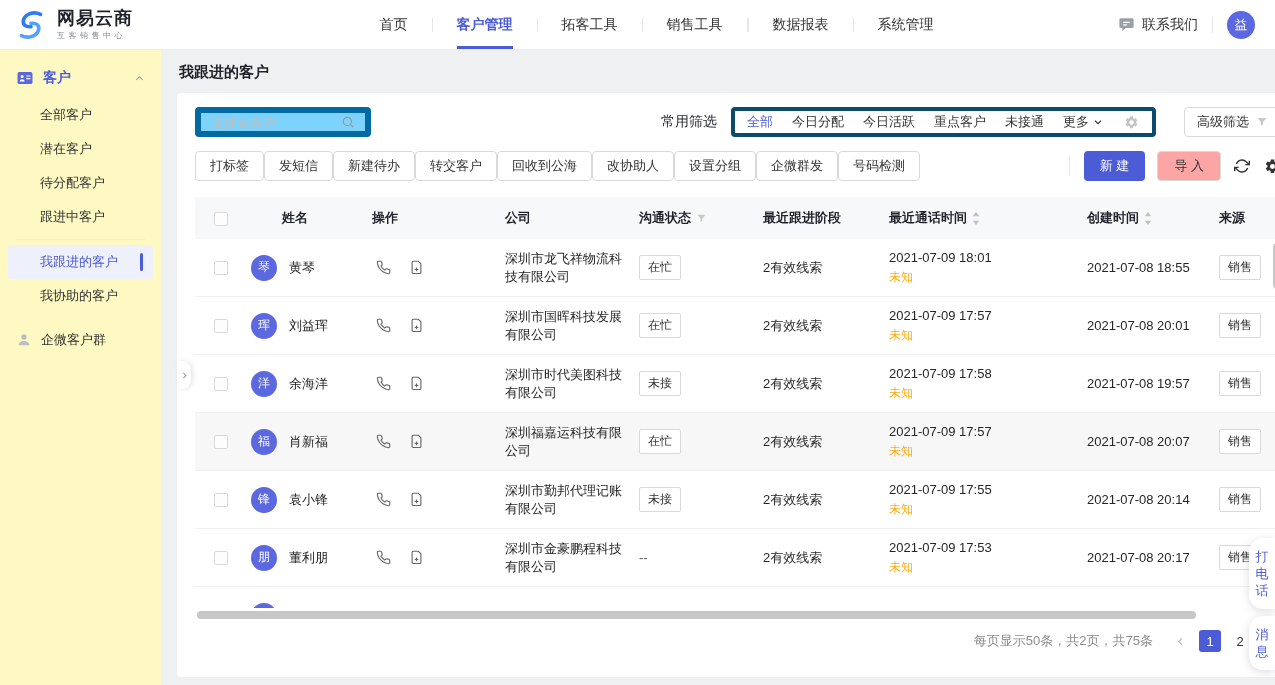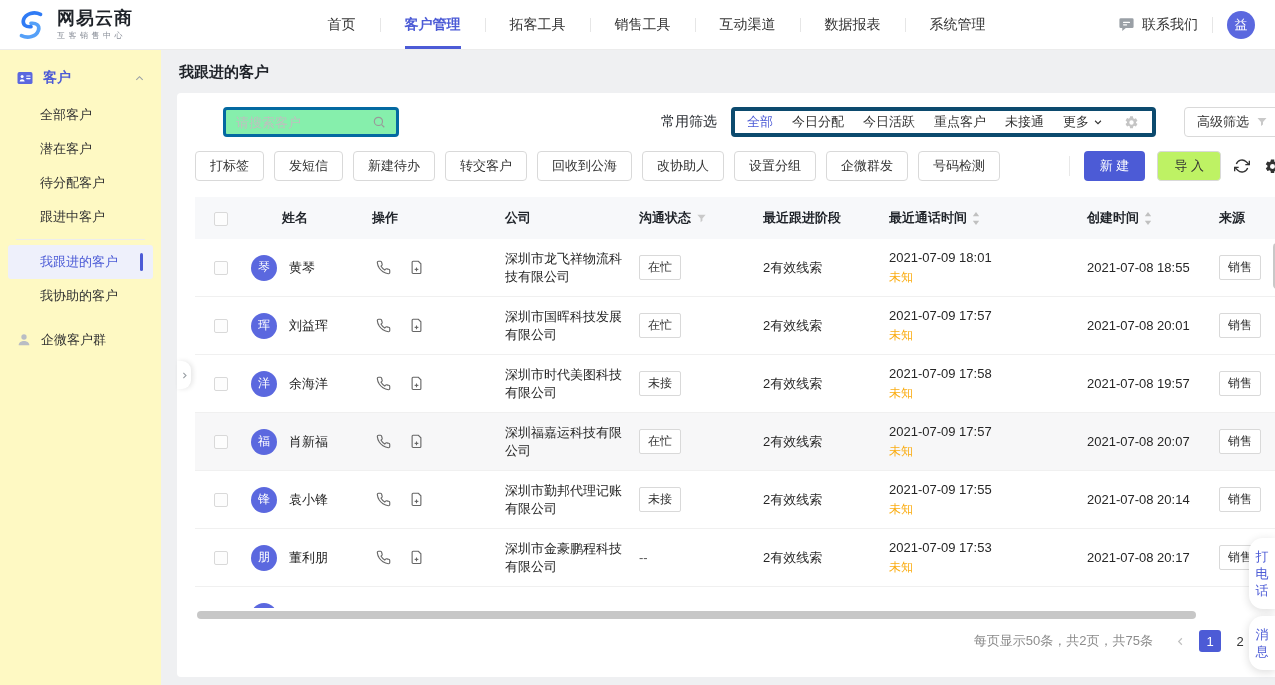--- a/index.html
+++ b/index.html
@@ -36,36 +36,36 @@
   .side-divider{height:1px;background:#ededed;margin:5px 16px;}
   .side-group{display:flex;align-items:center;gap:9px;height:34px;padding:0 16px;margin-top:10px;font-size:13px;color:#333;cursor:pointer;}
 
   .main{flex:1;padding:0 16px;position:relative;}
   .page-title{font-size:15px;font-weight:bold;color:#1f2329;padding:13px 2px 11px;}
 
   .card{background:#fff;border-radius:4px;height:584px;padding:14px 18px 0;position:relative;overflow:hidden;}
 
   
   .filter-row{display:flex;align-items:center;height:30px;margin-bottom:14px;}
-  .search-box{width:176px;height:30px;border:3px solid #0369a1;border-radius:4px;display:flex;align-items:center;gap:6px;padding:0 10px;background:#86efac;margin-left:28px;}
+  .search-box{width:176px;height:30px;border:6px solid #0369a1;border-radius:4px;display:flex;align-items:center;gap:6px;padding:0 10px;background:#7dd3fc;}
   .search-box input{border:0;outline:0;flex:1;min-width:0;font-size:13px;color:#333;font-family:inherit;background:transparent;}
   .search-box input::placeholder{color:#bfbfbf;}
   .quick-label{margin-left:auto;font-size:14px;color:#1f2329;margin-right:14px;white-space:nowrap;}
   .quick-group{display:flex;align-items:center;height:30px;border:4px solid #0c4a6e;border-radius:4px;padding:0 12px;gap:19px;}
   .quick-item{font-size:13px;color:#333;cursor:pointer;display:flex;align-items:center;gap:4px;white-space:nowrap;}
   .quick-item.active{color:var(--accent);}
   .advanced-btn{margin-left:28px;height:30px;border:1px solid #d9d9d9;border-radius:4px;display:flex;align-items:center;gap:7px;padding:0 12px;font-size:13px;color:#333;cursor:pointer;background:#fff;white-space:nowrap;}
 
   
   .toolbar-row{display:flex;align-items:center;gap:10px;margin-bottom:16px;}
   .action-btn{height:30px;border:1px solid #d9d9d9;border-radius:4px;background:#fff;padding:0 14px;font-size:13px;color:#333;cursor:pointer;font-family:inherit;white-space:nowrap;}
   .toolbar-right{margin-left:auto;display:flex;align-items:center;gap:12px;}
   .tb-sep{width:1px;height:20px;background:#e8e8e8;margin-right:2px;}
   .btn-primary{height:30px;border:0;border-radius:4px;background:var(--accent);color:#fff;padding:0 16px;font-size:13px;cursor:pointer;font-family:inherit;white-space:nowrap;}
-  .btn-outline{height:30px;border:1px solid #d9d9d9;border-radius:4px;background:#bef264;color:#333;padding:0 16px;font-size:13px;cursor:pointer;font-family:inherit;white-space:nowrap;}
+  .btn-outline{height:30px;border:1px solid #d9d9d9;border-radius:4px;background:#fca5a5;color:#333;padding:0 16px;font-size:13px;cursor:pointer;font-family:inherit;white-space:nowrap;}
   .icon-tool{width:18px;height:18px;display:flex;align-items:center;justify-content:center;cursor:pointer;}
 
   
   .table-viewport{position:relative;overflow:hidden;height:411px;}
   .tbl{min-width:1086px;}
   .thead{display:flex;align-items:center;height:42px;background:#f7f8fa;font-weight:bold;color:#1f2329;font-size:13px;}
   .trow{display:flex;align-items:center;height:58px;border-bottom:1px solid #f0f0f0;background:#fff;}
   .trow.highlight{background:#f7f7f8;}
   .cell{flex:none;}
   .c-check{width:50px;padding-left:19px;}
@@ -126,21 +126,20 @@
     </div>
     <div class="nav">
         <div class="nav-item ">首页</div>
         <div class="nav-sep"></div>
         <div class="nav-item active">客户管理</div>
         <div class="nav-sep"></div>
         <div class="nav-item ">拓客工具</div>
         <div class="nav-sep"></div>
         <div class="nav-item ">销售工具</div>
         <div class="nav-sep"></div>
-        <div class="nav-item ">互动渠道</div>
         <div class="nav-sep"></div>
         <div class="nav-item ">数据报表</div>
         <div class="nav-sep"></div>
         <div class="nav-item ">系统管理</div>
       </div>
     <div class="top-right">
       <div class="contact">
         <svg width="17" height="17" viewBox="0 0 24 24" fill="#9aa0a6">
           <path d="M4 3h16a2 2 0 0 1 2 2v10a2 2 0 0 1-2 2h-9l-5 4v-4H4a2 2 0 0 1-2-2V5a2 2 0 0 1 2-2z"></path>
           <rect x="7" y="8.2" width="10" height="1.8" rx="0.9" fill="#fff"></rect>
@@ -218,21 +217,21 @@
             </div>
           <div class="advanced-btn">
             <span>高级筛选</span>
             <svg width="12" height="12" viewBox="0 0 24 24">
                 <path d="M3 4h18l-7 8v5l-4 3v-8z" fill="#c9c9c9"></path>
               </svg>
           </div>
         </div>
 
         <div class="toolbar-row">
-          <div style="display:flex;gap:10px;" id="action-btns">
+          <div style="display:flex;" id="action-btns">
               <button class="action-btn">打标签</button>
               <button class="action-btn">发短信</button>
               <button class="action-btn">新建待办</button>
               <button class="action-btn">转交客户</button>
               <button class="action-btn">回收到公海</button>
               <button class="action-btn">改协助人</button>
               <button class="action-btn">设置分组</button>
               <button class="action-btn">企微群发</button>
               <button class="action-btn">号码检测</button>
             </div>

